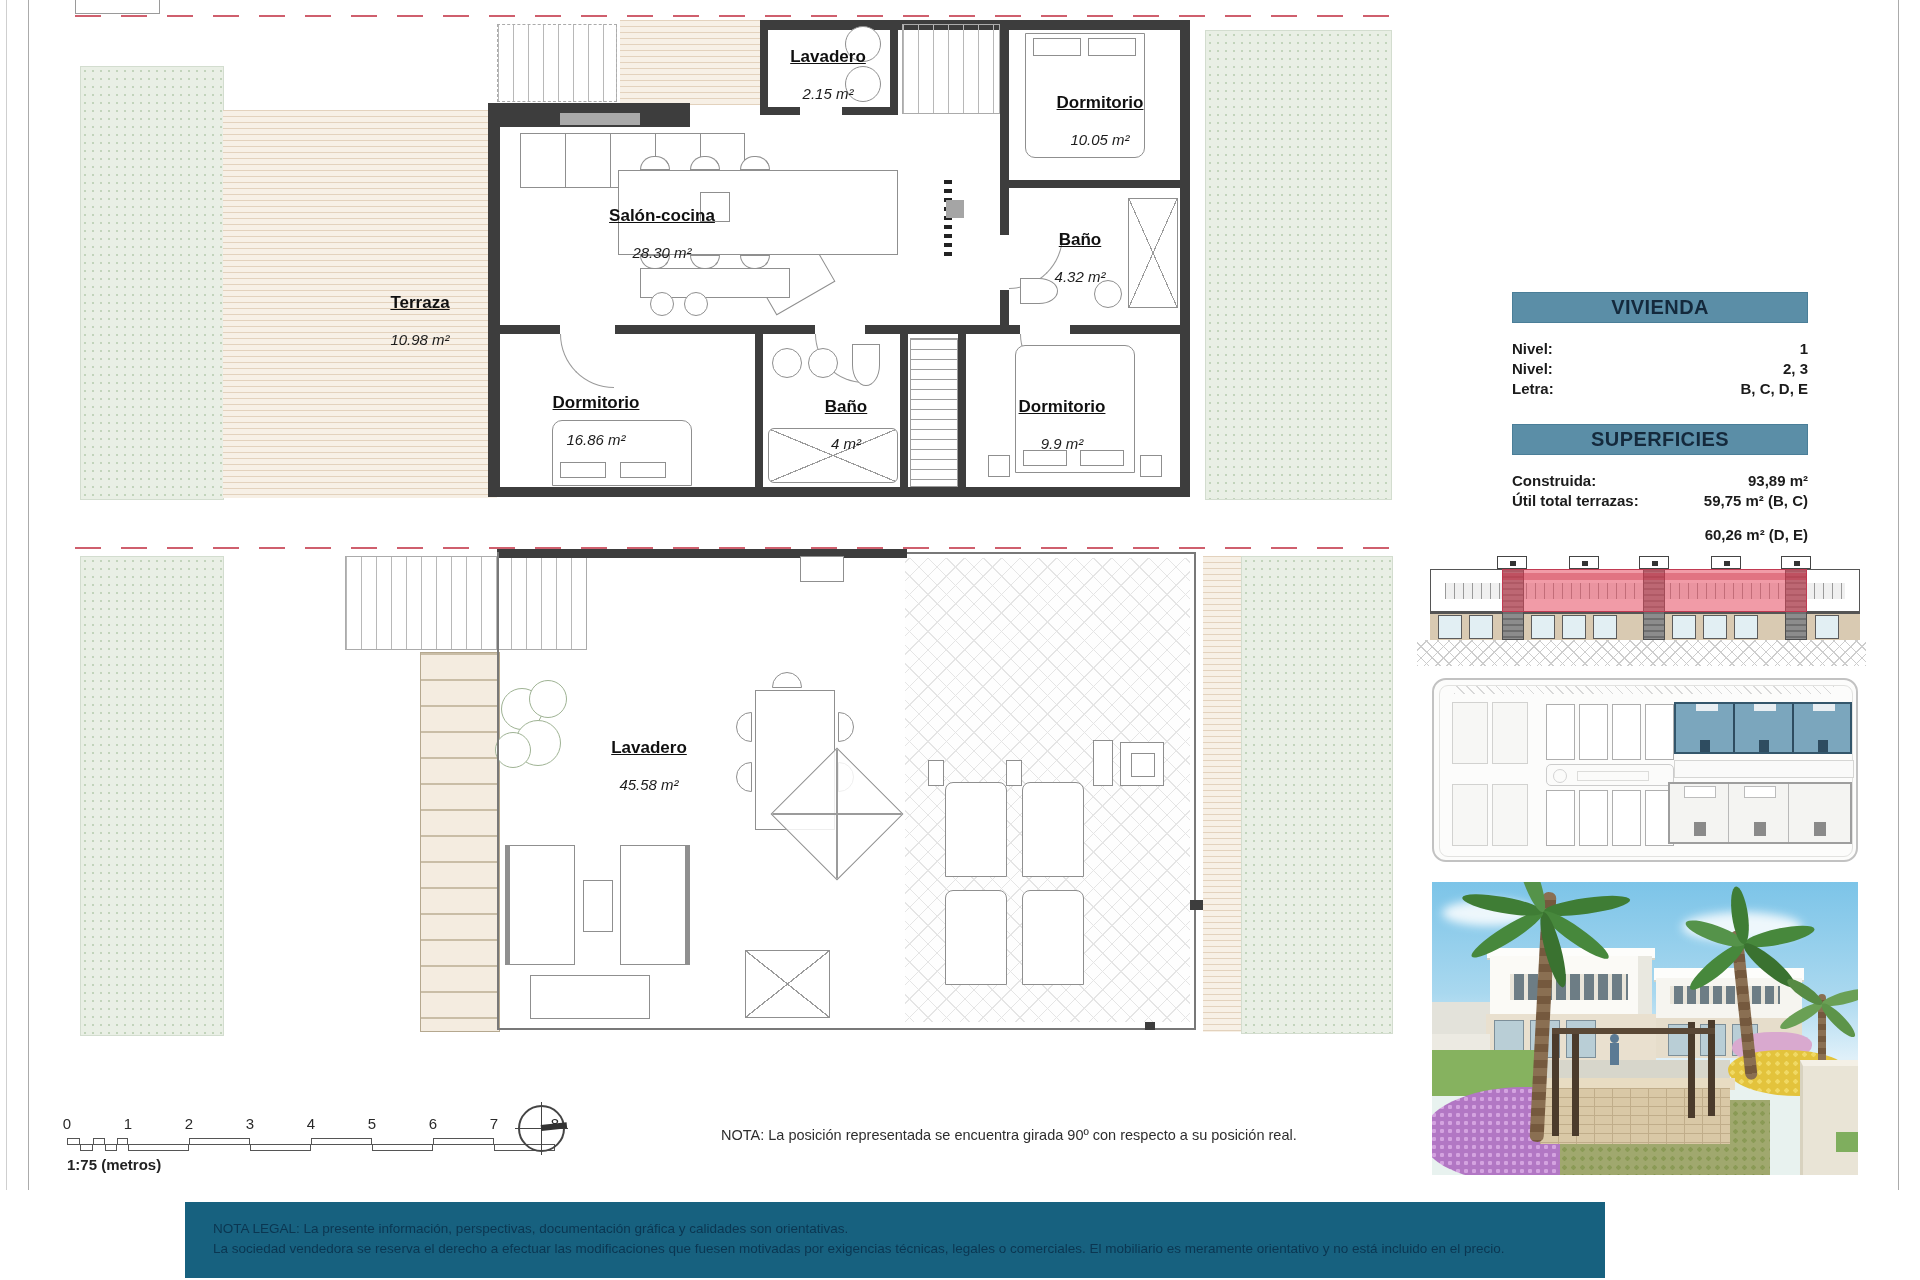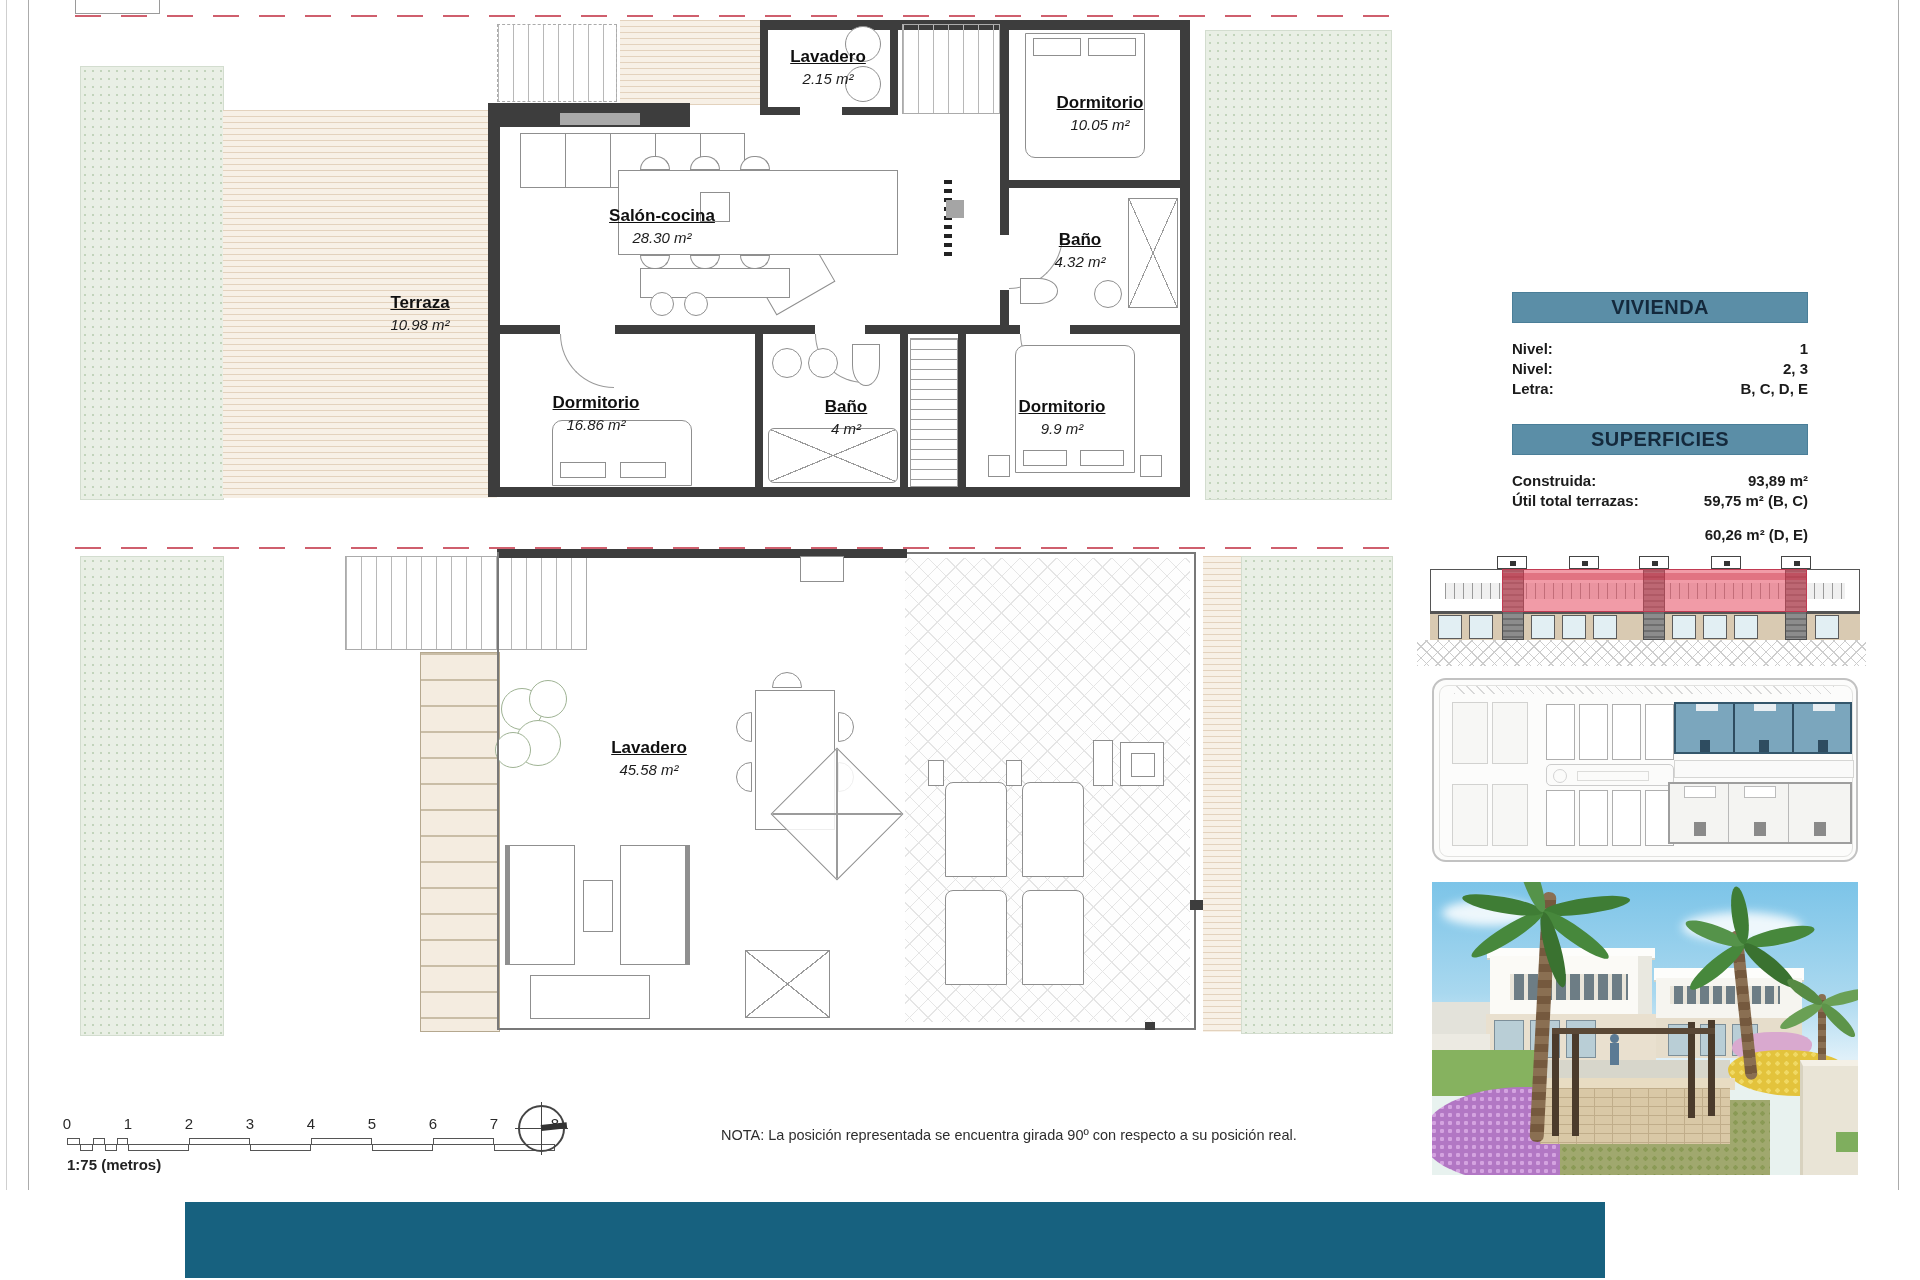--- a/index.html
+++ b/index.html
@@ -23,21 +23,21 @@
     repeating-linear-gradient(-45deg,transparent 0 6px,#e5e5e5 6px 7px,transparent 7px 13px);}
   .furn{position:absolute;background:#fff;border:1px solid #8f8f8f;box-sizing:border-box;}
   .xmark{background-image:
     linear-gradient(to top right,transparent 49.4%,#9b9b9b 49.4% 50.6%,transparent 50.6%),
     linear-gradient(to bottom right,transparent 49.4%,#9b9b9b 49.4% 50.6%,transparent 50.6%);}
   .chair{position:absolute;background:#fff;border:1px solid #8f8f8f;box-sizing:border-box;}
   .arc{position:absolute;border-left:1px solid #999;border-bottom:1px solid #999;
     border-radius:0 0 0 100%;box-sizing:border-box;}
   .room-label{position:absolute;transform:translateX(-50%);text-align:center;white-space:nowrap;}
   .room-name{font-weight:bold;text-decoration:underline;font-size:17px;color:#101010;}
-  .room-area{font-style:italic;font-size:15px;color:#1c1c1c;margin-top:3px;}
+  .room-area{font-style:italic;font-size:15px;color:#1c1c1c;margin-top:18px;}
   .panel-header{position:absolute;left:1512px;width:296px;height:31px;background:#5b8ea7;
     border:1px solid #4a7e98;box-sizing:border-box;color:#14293c;font-weight:bold;font-size:20px;
     text-align:center;line-height:29px;letter-spacing:.4px;}
   .kv{position:absolute;left:1512px;width:296px;display:flex;justify-content:space-between;
     font-weight:bold;font-size:15px;color:#1b1b1b;}
   .kv .v{text-align:right;}
   .note-text{position:absolute;font-size:14.5px;color:#2e2e2e;}
   .legal{position:absolute;left:185px;top:1202px;width:1420px;height:76px;background:#17617f;}
   .legal div{margin-left:28px;font-size:13.5px;color:#0b3651;line-height:20px;}
   .legal div:first-child{margin-top:17px;}
@@ -417,15 +417,17 @@
   <div class="abs" style="left:518px;top:1105px;width:47px;height:47px;">
     <div class="abs" style="left:0;top:0;width:47px;height:47px;border:2px solid #444;border-radius:50%;box-sizing:border-box;"></div>
     <div class="abs" style="left:23px;top:-3px;width:1px;height:53px;background:#444;"></div>
     <div class="abs" style="left:-3px;top:23px;width:53px;height:1px;background:#444;"></div>
     <div class="abs" style="left:23px;top:20px;width:26px;height:6px;background:#333;transform:rotate(-6deg);transform-origin:left center;"></div>
   </div>
 
   <div class="note-text" style="left:721px;top:1127px;">NOTA: La posición representada se encuentra girada 90º con respecto a su posición real.</div>
 
   <div class="legal">
+    <div>NOTA LEGAL: La presente información, perspectivas, documentación gráfica y calidades son orientativas.</div>
+    <div>La sociedad vendedora se reserva el derecho a efectuar las modificaciones que fuesen motivadas por exigencias técnicas, legales o comerciales. El mobiliario es meramente orientativo y no está incluido en el precio.</div>
   </div>
 
 </div>
 
 </body></html>

